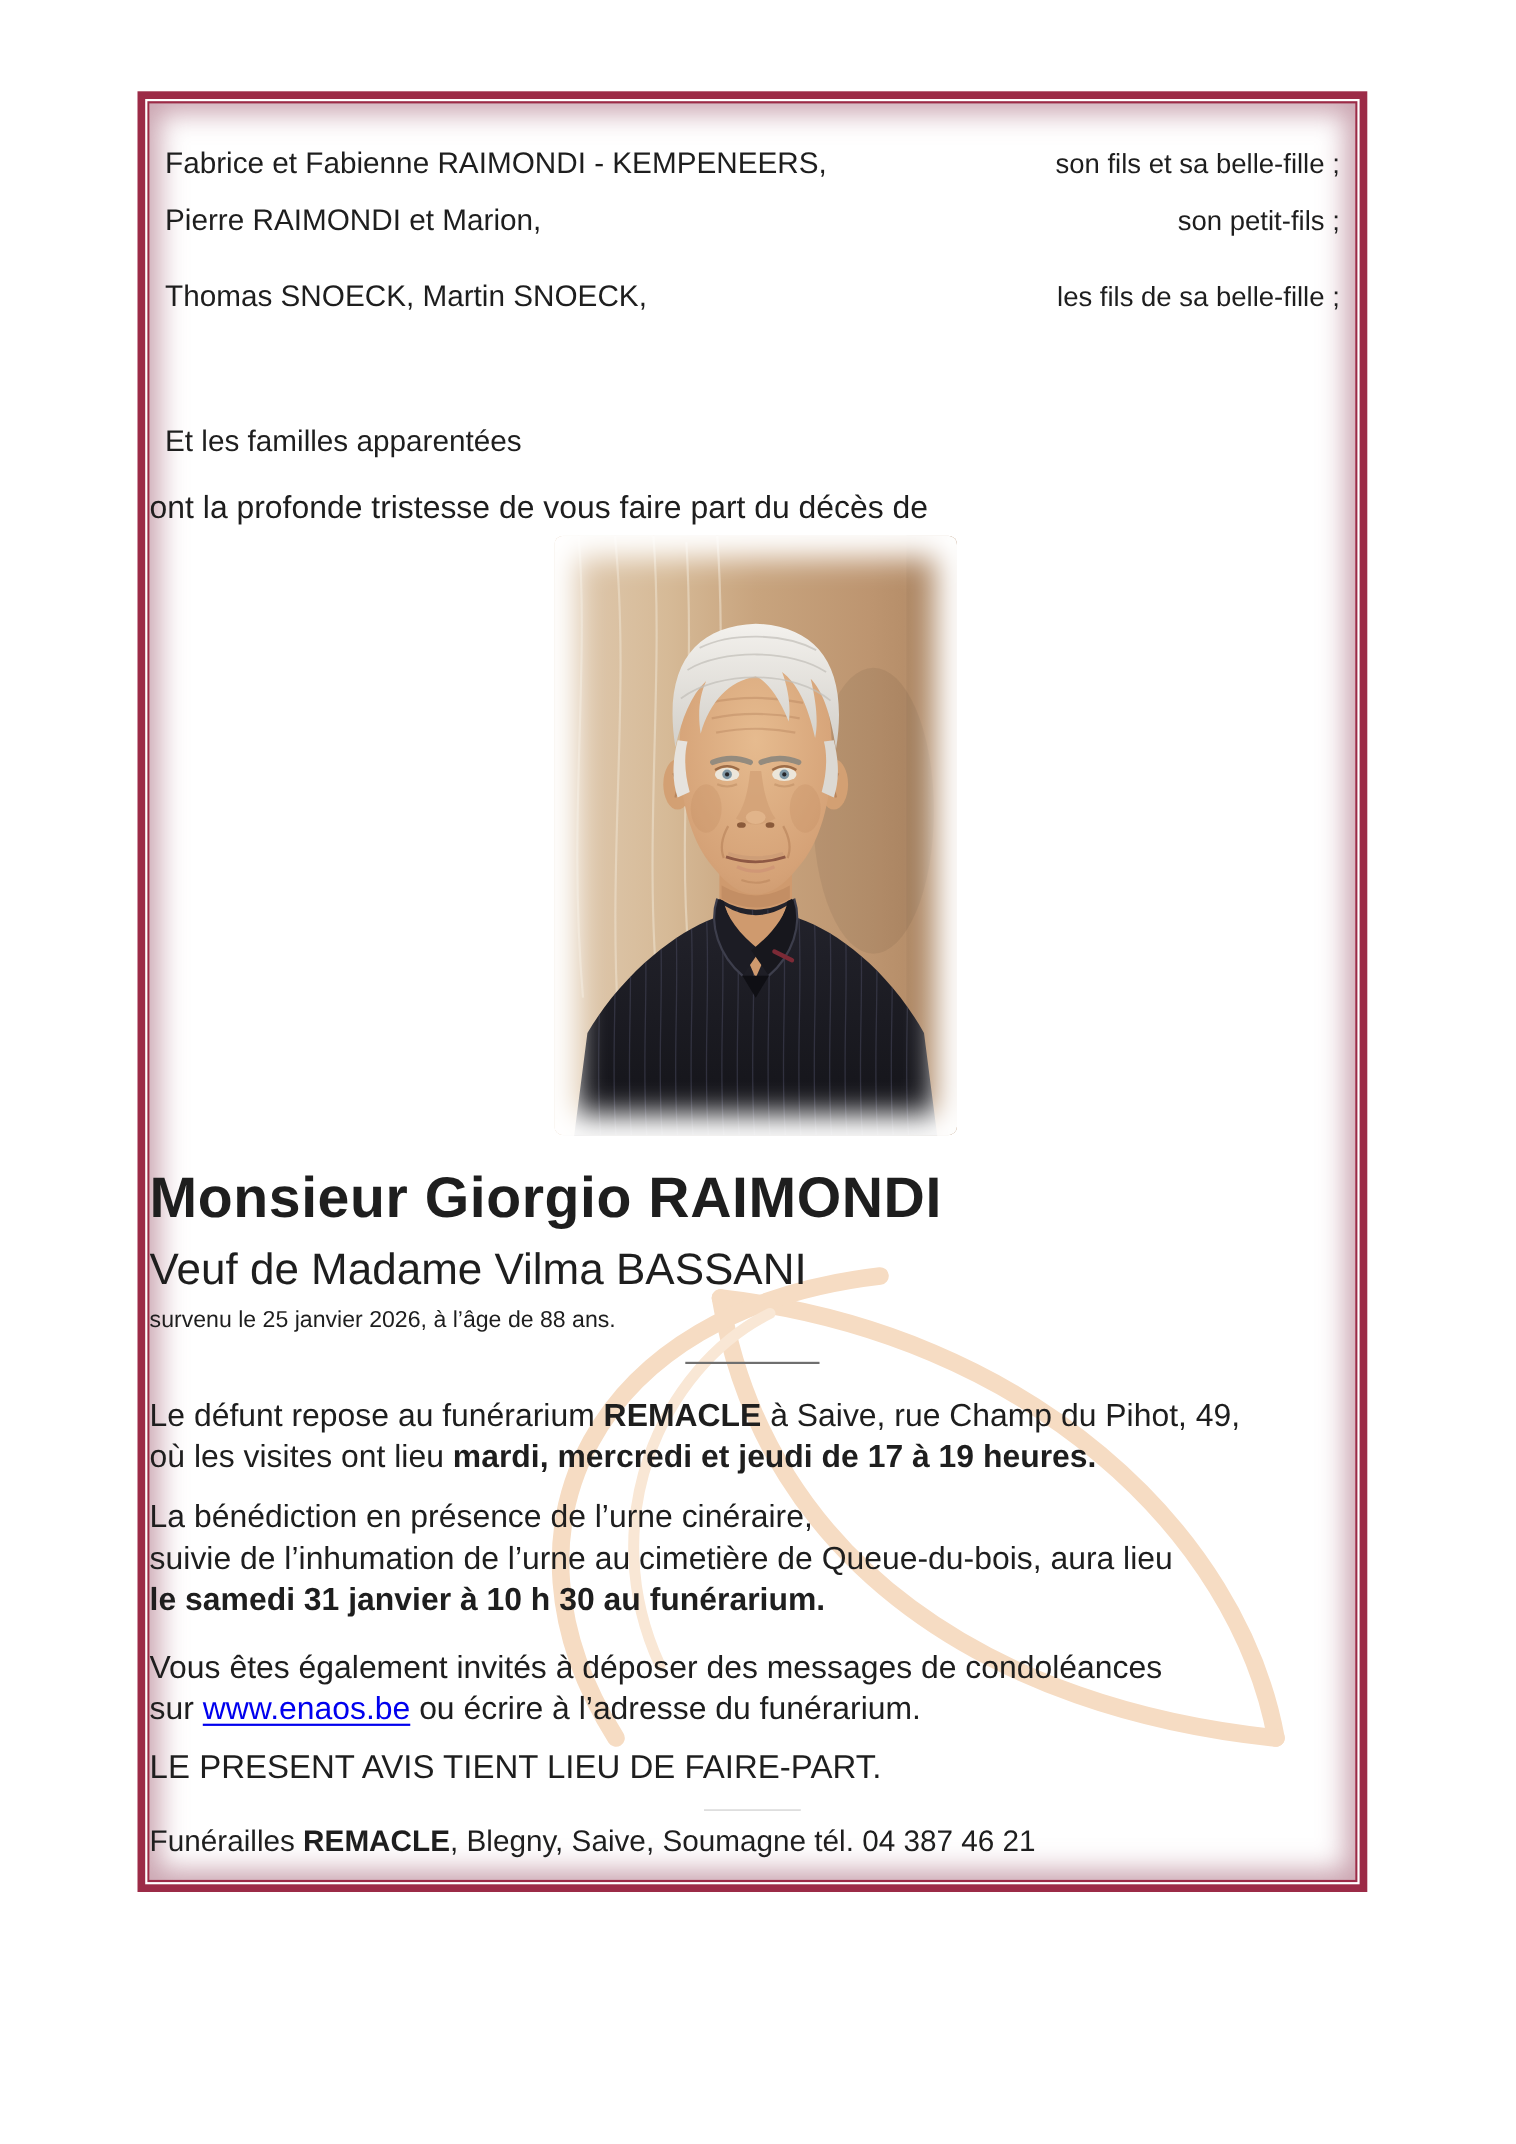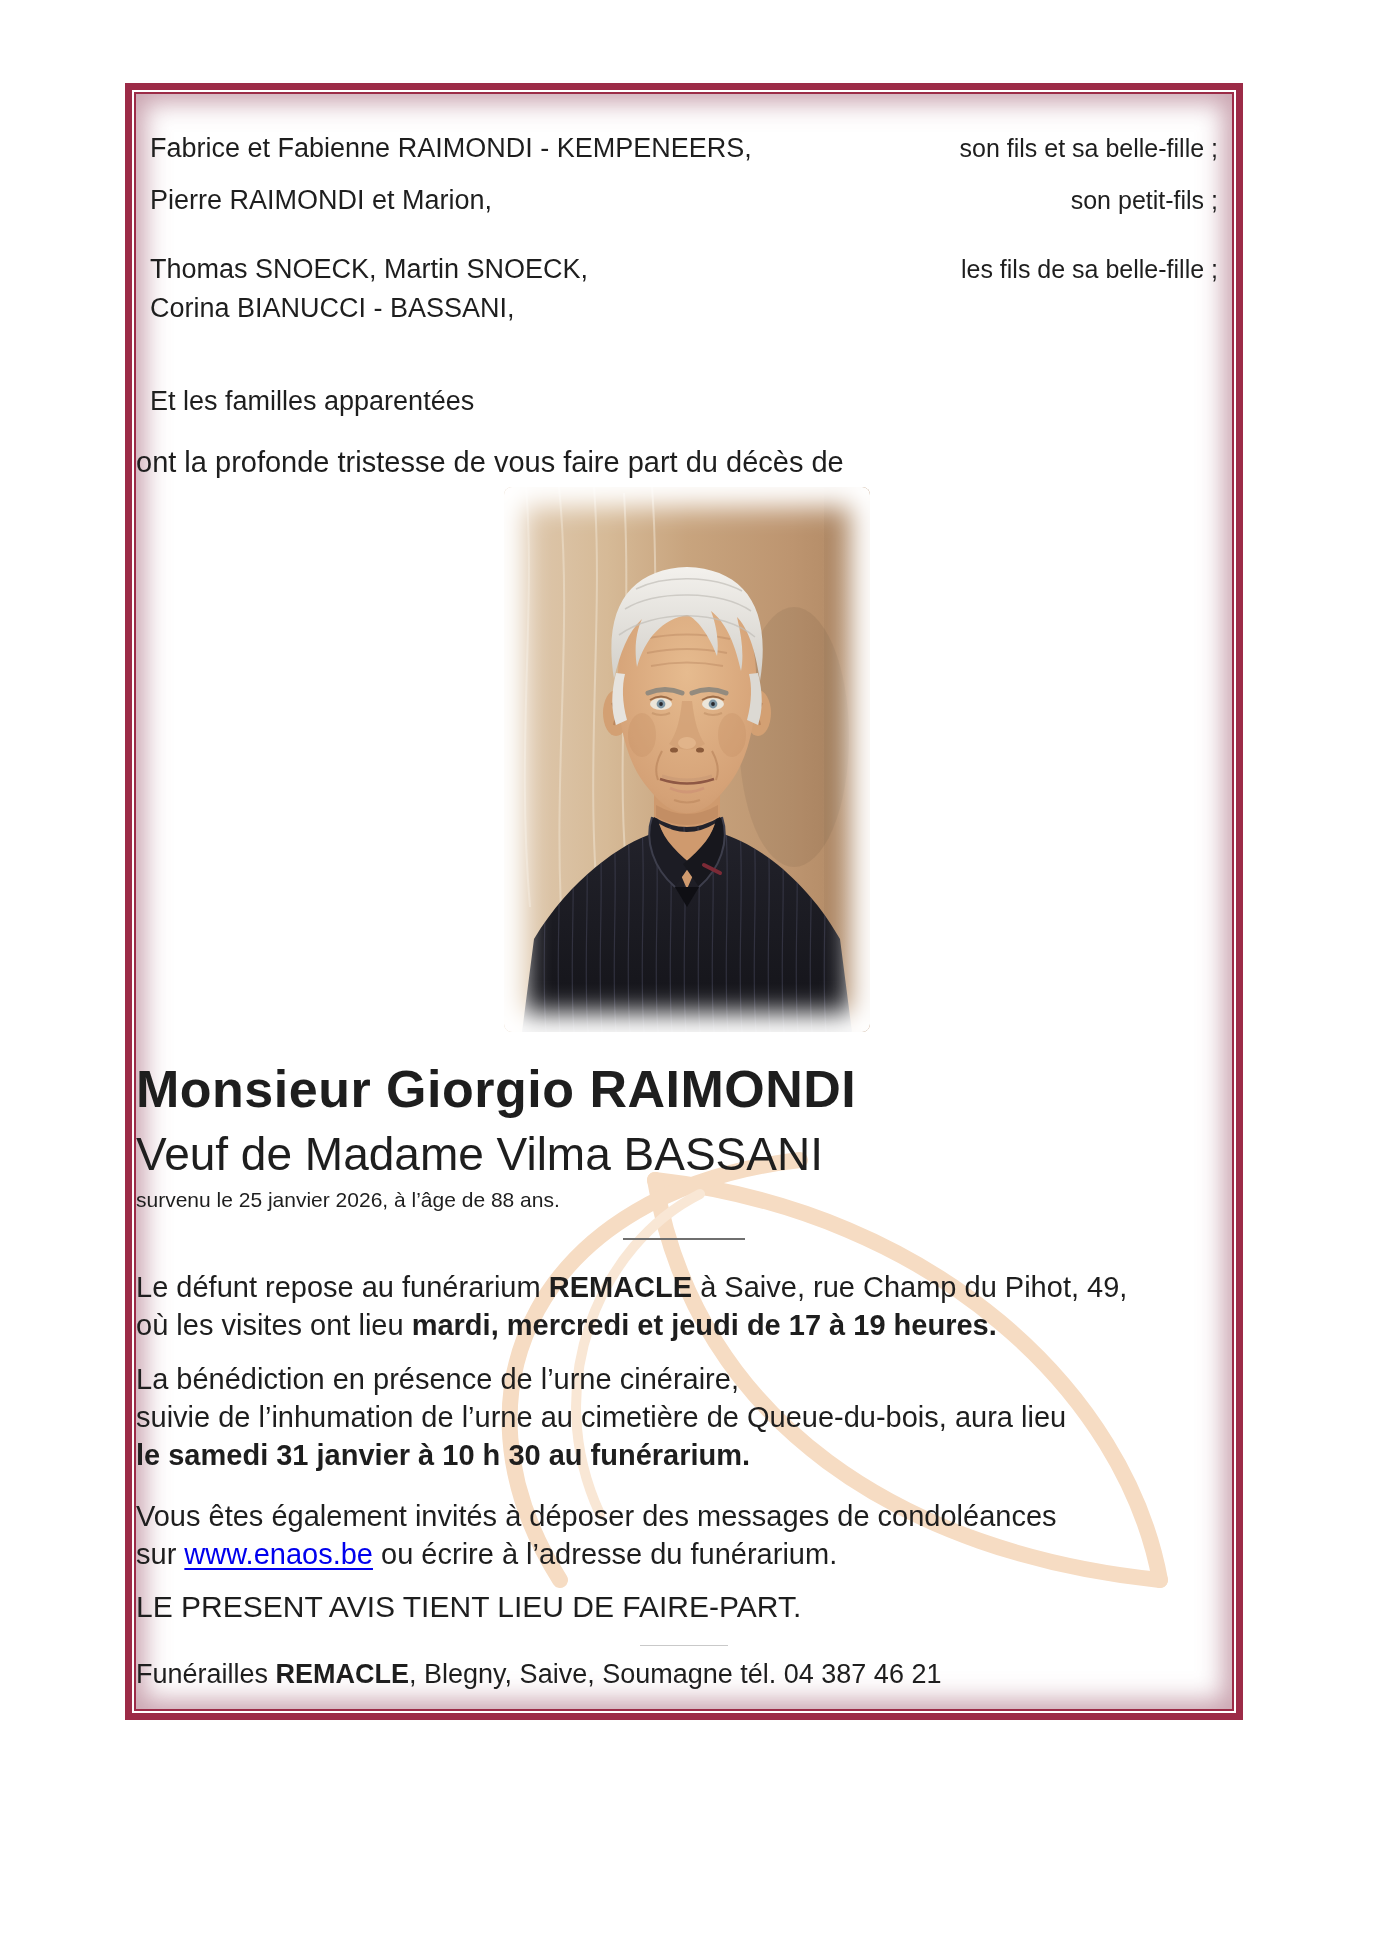--- a/index.html
+++ b/index.html
@@ -38,21 +38,21 @@
     font-size:27px;line-height:27px;
     z-index:2;
   }
   .row .right{font-size:25px;}
   .centered{
     position:absolute;left:0;width:100%;
     text-align:left;z-index:2;
   }
   .intro{font-size:29px;line-height:34px;}
   .deceased-title{font-size:52px;line-height:54px;font-weight:700;letter-spacing:0.5px;}
-  .deceased-subtitle{font-size:46px;line-height:48px;}
+  .deceased-subtitle{font-size:40px;line-height:48px;}
   .deceased-info{font-size:21px;line-height:34px;}
   .para{font-size:29px;line-height:38px;white-space:nowrap;}
   .notice{font-size:30px;line-height:34px;}
   .footer-line{font-size:27px;line-height:30px;}
   .bold{font-weight:700;}
   .link{text-decoration:underline;text-underline-offset:4px;}
   .divider{
     position:absolute;left:50%;transform:translateX(-50%);
     height:2px;background:#6f6f6f;z-index:2;
   }
@@ -93,24 +93,20 @@
         <span>Fabrice et Fabienne RAIMONDI - KEMPENEERS,</span>
         <span class="right">son fils et sa belle-fille ;</span>
       </div>
       <div class="row" style="top:93px">
         <span>Pierre RAIMONDI et Marion,</span>
         <span class="right">son petit-fils ;</span>
       </div>
       <div class="row" style="top:162px">
         <span>Thomas SNOECK, Martin SNOECK,</span>
         <span class="right">les fils de sa belle-fille ;</span>
-      </div>
-      <div class="row" style="top:201px">
-        <span>Corina BIANUCCI - BASSANI,</span>
-        <span class="right"></span>
       </div>
       <div class="row" style="top:294px">
         <span>Et les familles apparentées</span>
         <span class="right"></span>
       </div>
 
       <div class="centered intro" style="top:351px">ont la profonde tristesse de vous faire part du décès de</div>
 
       <div class="photo">
         <svg width="366" height="545" viewBox="0 0 366 545">

